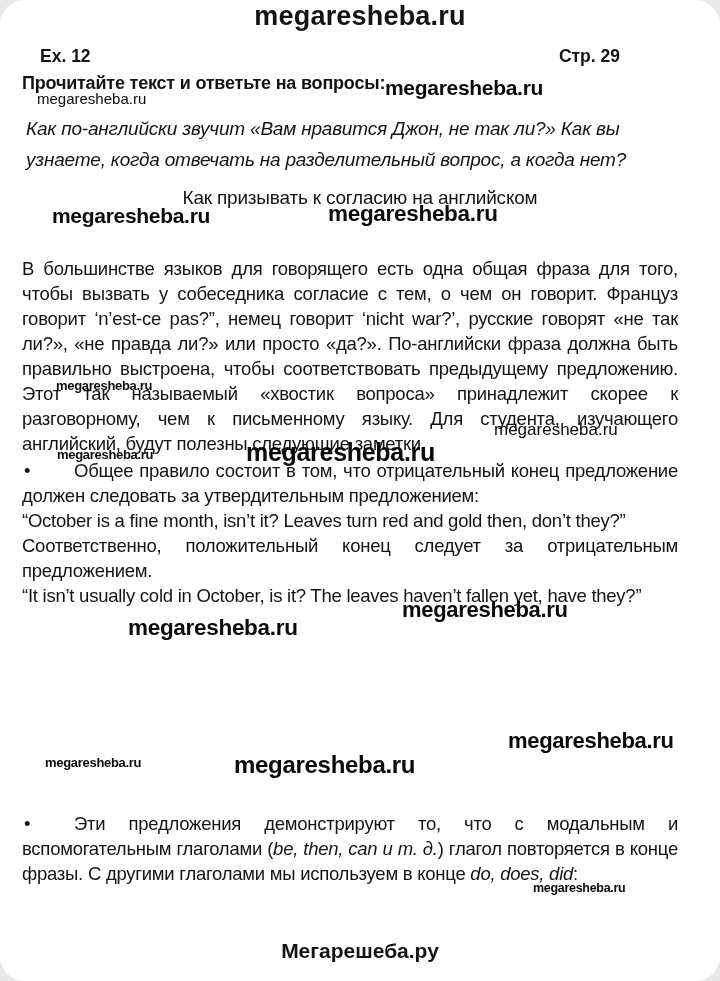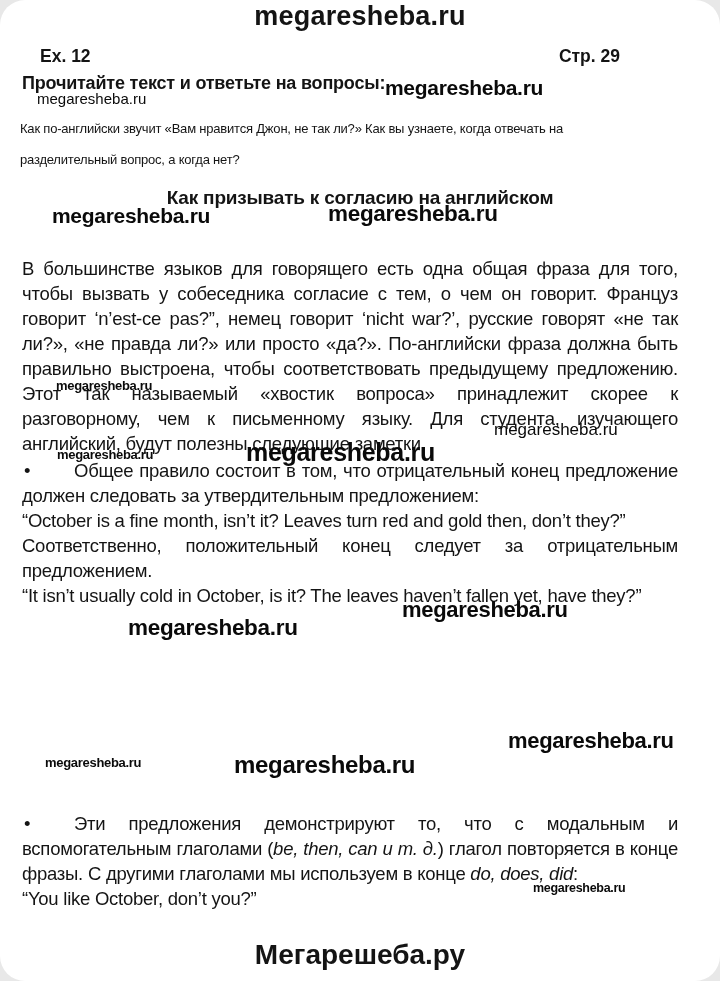--- a/index.html
+++ b/index.html
@@ -8,23 +8,23 @@
     overflow:hidden;font-family:"Liberation Sans","DejaVu Sans",sans-serif;
     color:#141414;
     border-radius:25px;
   }
   .abs{position:absolute;}
   
   .site-title{top:1px;left:0;width:720px;text-align:center;font-weight:bold;font-size:27px;letter-spacing:0.2px;}
   .ex-row{top:46px;left:22px;width:580px;display:flex;justify-content:space-between;font-weight:bold;font-size:17.5px;margin-left:18px;}
   .task-line{top:73px;left:22px;font-weight:bold;font-size:18px;letter-spacing:-0.2px;text-align:center;}
   
-  .intro{top:113px;left:20px;width:630px;font-size:13px;line-height:31px;letter-spacing:-0.2px;}
+  .intro{top:113px;left:26px;width:630px;font-style:italic;font-size:19px;line-height:31px;letter-spacing:-0.2px;}
   
-  .article-title{top:187px;left:0;width:720px;text-align:center;font-weight:bold;font-size:19px;letter-spacing:-0.2px;}
+  .article-title{top:187px;left:0;width:720px;text-align:center;font-weight:normal;font-size:19px;letter-spacing:-0.2px;}
   .body-block{left:22px;width:656px;font-size:18.5px;line-height:25px;letter-spacing:-0.25px;text-align:justify;}
   .p1{top:229px;margin-top:27px;}
   .bullet-block{position:relative;}
   .b1{top:458px;}
   .b2{top:661px;}
   .bullet-marker{position:absolute;left:2px;top:0;}
   .indent{text-indent:52px;}
   .quote-line{text-align:left;}
   .ital{font-style:italic;}
   
@@ -37,21 +37,21 @@
   .wm-p1-right{top:420px;left:494px;font-size:17px;font-weight:normal;letter-spacing:0;}
   .wm-b1-small{top:447px;left:57px;font-size:13px;}
   .wm-b1-big{top:438px;left:246px;font-size:25px;}
   .wm-q-right{top:597px;left:402px;font-size:22px;}
   .wm-q-left{top:615px;left:128px;font-size:22.5px;}
   .wm-b2-right{top:728px;left:508px;font-size:22px;}
   .wm-b2-small{top:755px;left:45px;font-size:13px;}
   .wm-b2-big{top:751px;left:234px;font-size:24px;}
   .wm-b3-small{top:881px;left:533px;font-size:12.5px;}
   
-  .footer-brand{top:939px;left:0;width:720px;text-align:center;font-weight:bold;font-size:28px;}
+  .footer-brand{top:939px;left:0;width:720px;text-align:center;font-weight:bold;font-size:21px;}
 </style>
 </head>
 <body>
 
 <div class="page">
 
   <div class="abs site-title">megaresheba.ru</div>
 
   <div class="abs ex-row">
     <span>Ex. 12</span>
@@ -70,21 +70,20 @@
     <span class="bullet-marker">•</span>
     <div class="indent">Общее правило состоит в том, что отрицательный конец предложение должен следовать за утвердительным предложением:</div>
     <div class="quote-line">“October is a fine month, isn’t it? Leaves turn red and gold then, don’t they?”</div>
     <div>Соответственно, положительный конец следует за отрицательным предложением.</div>
     <div class="quote-line">“It isn’t usually cold in October, is it? The leaves haven’t fallen yet, have they?”</div>
   </div>
 
   <div class="abs body-block bullet-block b2">
     <span class="bullet-marker">•</span>
     <div class="indent"><span>Эти предложения демонстрируют то, что с модальным и вспомогательным глаголами (</span><span class="ital">be, then, can и т. д.</span><span>) глагол повторяется в конце фразы. С другими глаголами мы используем в конце </span><span class="ital">do, does, did</span><span>:</span></div>
-    <div class="quote-line">“You like October, don’t you?”</div>
   </div>
 
   <span class="wm wm-task">megaresheba.ru</span>
   <span class="wm wm-sm-reg-1">megaresheba.ru</span>
   <span class="wm wm-h-left">megaresheba.ru</span>
   <span class="wm wm-h-center">megaresheba.ru</span>
   <span class="wm wm-p1-overlap">megaresheba.ru</span>
   <span class="wm wm-p1-right">megaresheba.ru</span>
   <span class="wm wm-b1-small">megaresheba.ru</span>
   <span class="wm wm-b1-big">megaresheba.ru</span>

